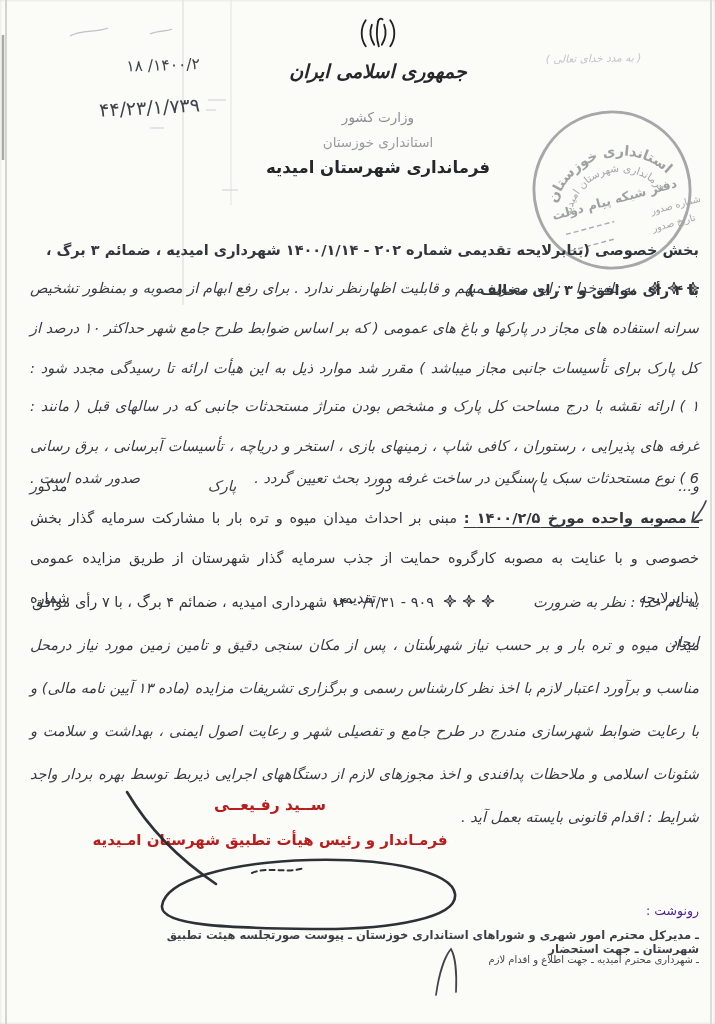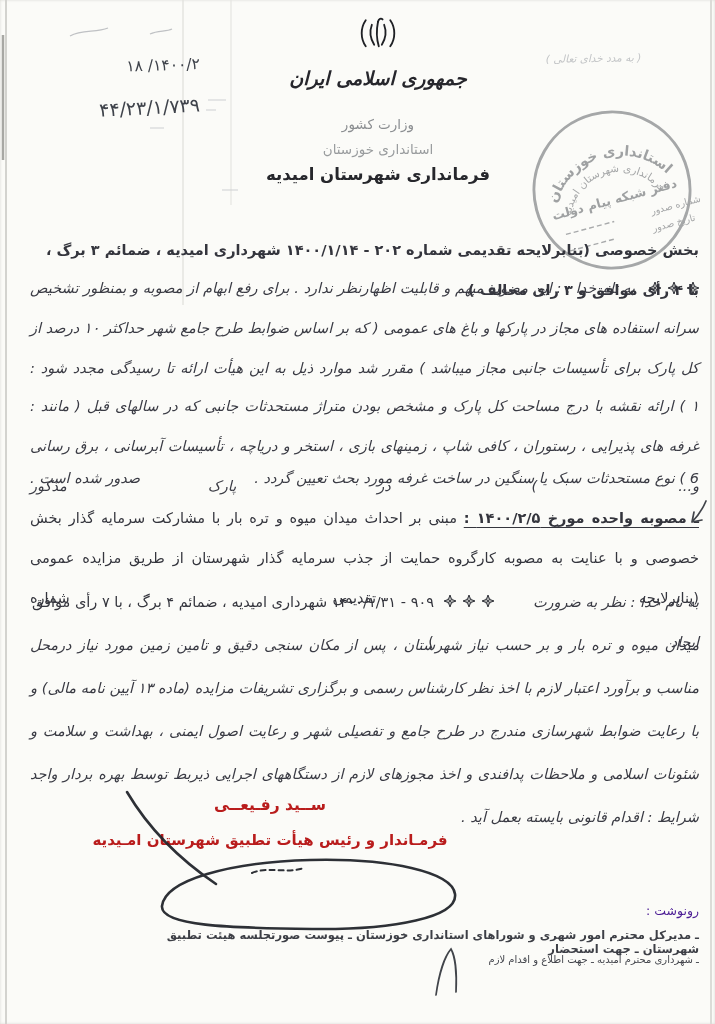--- a/index.html
+++ b/index.html
@@ -7,21 +7,21 @@
     position:relative;width:715px;height:1024px;overflow:hidden;
     background:#fbfbf8;
     font-family:"DejaVu Sans",sans-serif;
     color:#33343b;
     box-shadow:inset 0 0 3px #d8d8d3;
   }
   .abs{position:absolute;}
   
   .letterhead{left:248px;top:14px;width:260px;text-align:center;direction:rtl;}
   .emblem{display:inline-block;margin-bottom:2px;}
-  .country{font-size:19px;font-weight:700;font-style:italic;color:#26262c;letter-spacing:0px;margin-top:7px;}
+  .country{font-size:19px;font-weight:700;font-style:italic;color:#26262c;letter-spacing:0px;margin-top:0;}
   .ministry{font-size:13.5px;color:#8b8e91;letter-spacing:3px;margin-top:27px;}
   .gov{font-size:13.5px;color:#999c9e;letter-spacing:2px;margin-top:9px;}
   .county{font-size:16.5px;font-weight:700;color:#26272c;letter-spacing:1px;margin-top:8px;}
   
   .hand{left:30px;top:58px;width:170px;direction:rtl;color:#3f434b;}
   .hand .d{font-size:15.5px;transform:rotate(-2deg);letter-spacing:2px;}
   .hand .n{font-size:19px;transform:rotate(-3deg);letter-spacing:2px;margin-top:22px;}
   .motto{right:14px;top:52px;width:215px;text-align:center;font-size:10.5px;font-style:italic;
          color:#c3c5c7;transform:rotate(-1deg);direction:rtl;}
   

